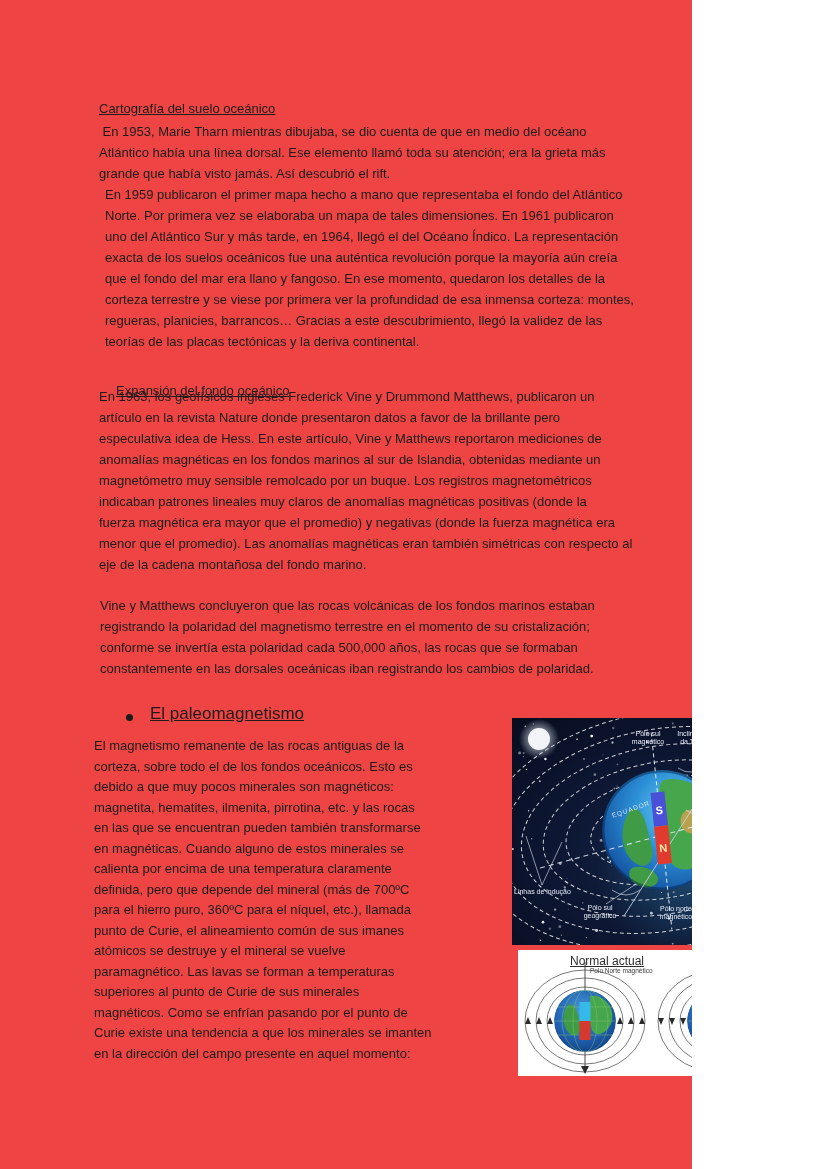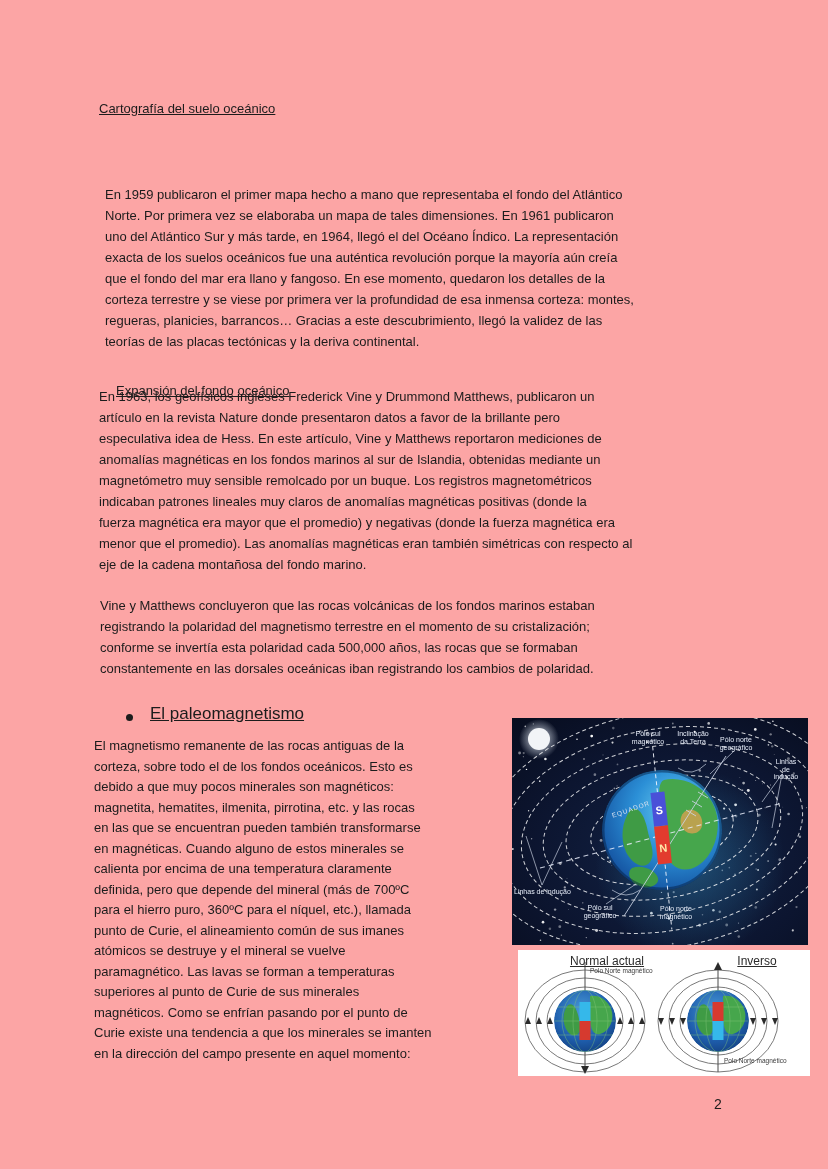--- a/index.html
+++ b/index.html
@@ -1,16 +1,16 @@
 <!DOCTYPE html>
 <html><head>
 <meta charset="utf-8">
 <style>
   html,body{margin:0;padding:0;background:#fff;}
-  .page{position:relative;width:828px;height:1169px;background:#fca5a5;
+  .page{position:relative;width:692px;height:1169px;background:#ef4444;
         font-family:"Liberation Sans",sans-serif;color:#1c1c1c;overflow:hidden;}
   .heading{position:absolute;font-size:13px;text-decoration:underline;color:#1c1c1c;}
   .para{position:absolute;font-size:13px;line-height:21px;white-space:pre-line;color:#1c1c1c;}
   .para.col{line-height:20.5px;}
   .sub-heading{position:absolute;font-size:17px;text-decoration:underline;color:#1c1c1c;}
   .bullet{position:absolute;width:7px;height:7px;border-radius:50%;background:#1c1c1c;}
   .pageno{position:absolute;font-size:14px;color:#1c1c1c;}
   
   .fig1{position:absolute;left:512px;top:718px;width:296px;height:227px;overflow:hidden;background:#0a0f20;}
   .fig1 svg{position:absolute;left:0;top:0;}
@@ -24,20 +24,23 @@
   .fig2 svg{position:absolute;left:0;top:0;}
   .f2title{position:absolute;font-size:12px;color:#2b2b2b;transform:translateX(-50%);white-space:nowrap;text-decoration:underline;}
   .f2small{position:absolute;font-size:6.5px;color:#3a3a3a;white-space:nowrap;}
 </style>
 </head>
 <body>
 
 <div class="page">
 
   <div class="heading" style="left:99px;top:101px;">Cartografía del suelo oceánico</div>
+  <div class="para" style="left:99px;top:121px;width:660px;">&nbsp;En 1953, Marie Tharn mientras dibujaba, se dio cuenta de que en medio del océano
+Atlántico había una línea dorsal. Ese elemento llamó toda su atención; era la grieta más
+grande que había visto jamás. Así descubrió el rift.</div>
   <div class="para" style="left:105px;top:184px;width:660px;">En 1959 publicaron el primer mapa hecho a mano que representaba el fondo del Atlántico
 Norte. Por primera vez se elaboraba un mapa de tales dimensiones. En 1961 publicaron
 uno del Atlántico Sur y más tarde, en 1964, llegó el del Océano Índico. La representación
 exacta de los suelos oceánicos fue una auténtica revolución porque la mayoría aún creía
 que el fondo del mar era llano y fangoso. En ese momento, quedaron los detalles de la
 corteza terrestre y se viese por primera ver la profundidad de esa inmensa corteza: montes,
 regueras, planicies, barrancos… Gracias a este descubrimiento, llegó la validez de las
 teorías de las placas tectónicas y la deriva continental.</div>
 
   <div class="heading" style="left:116px;top:383px;">Expansión del fondo oceánico</div>

